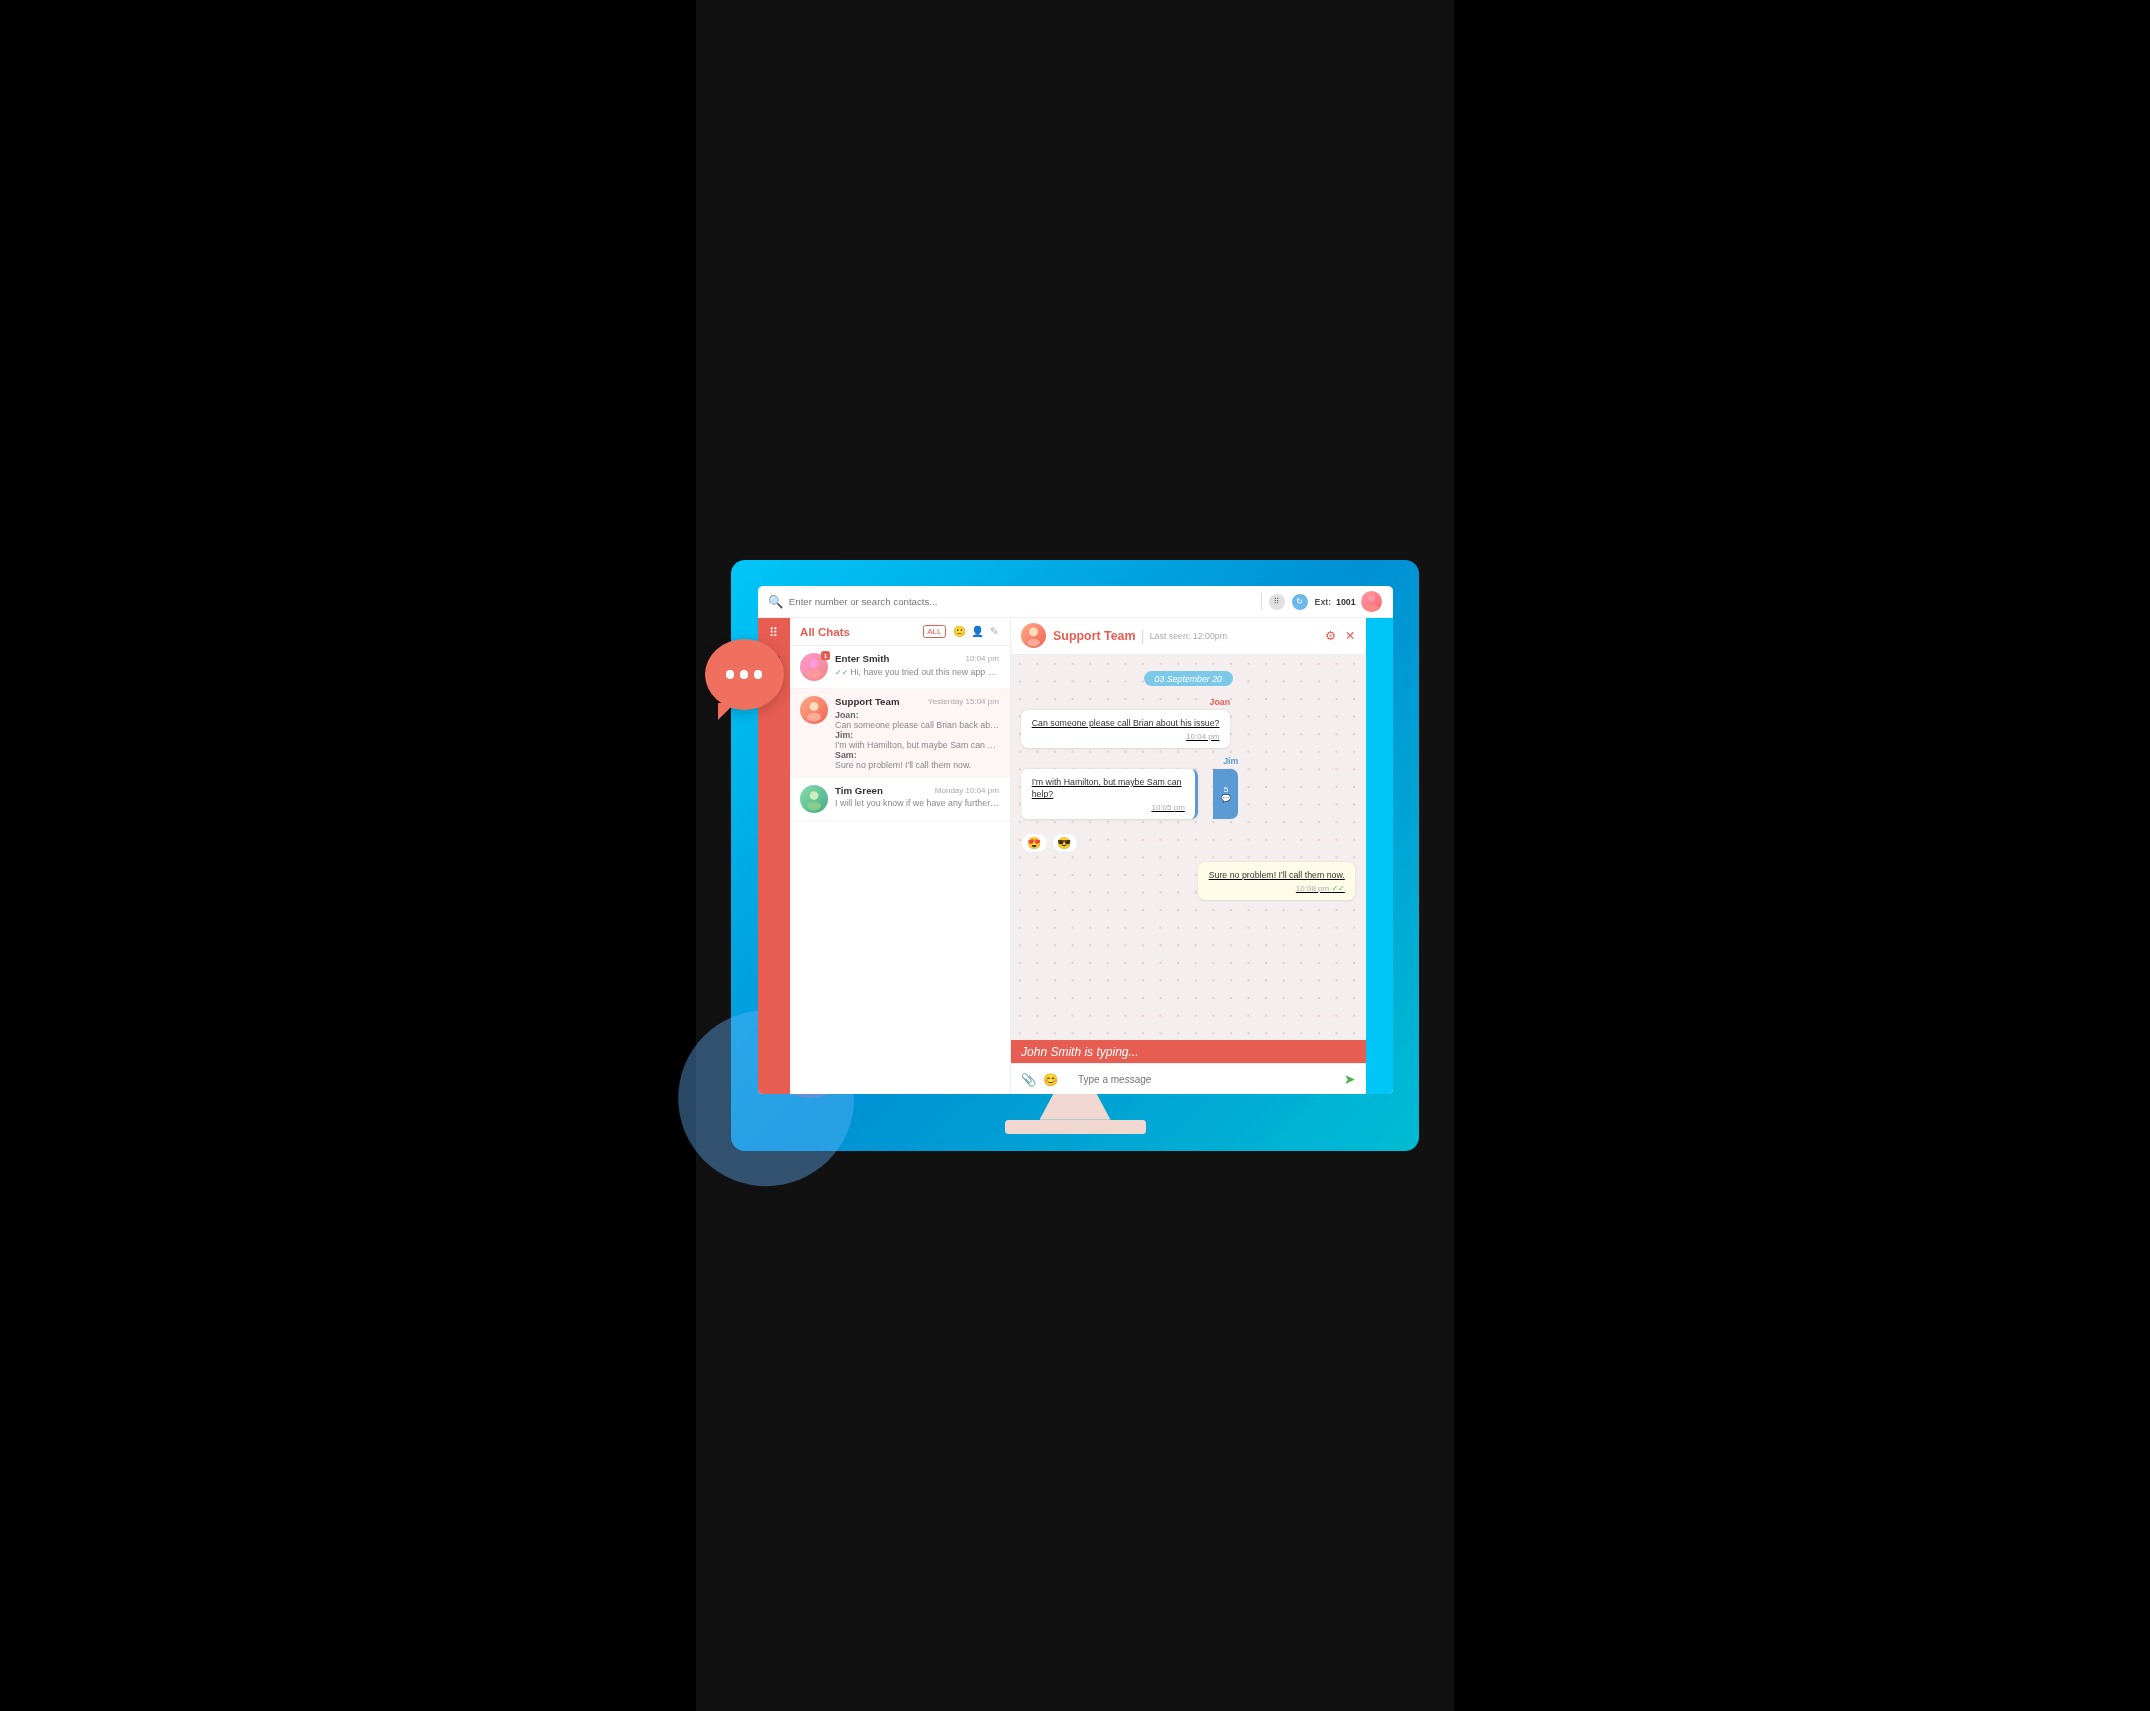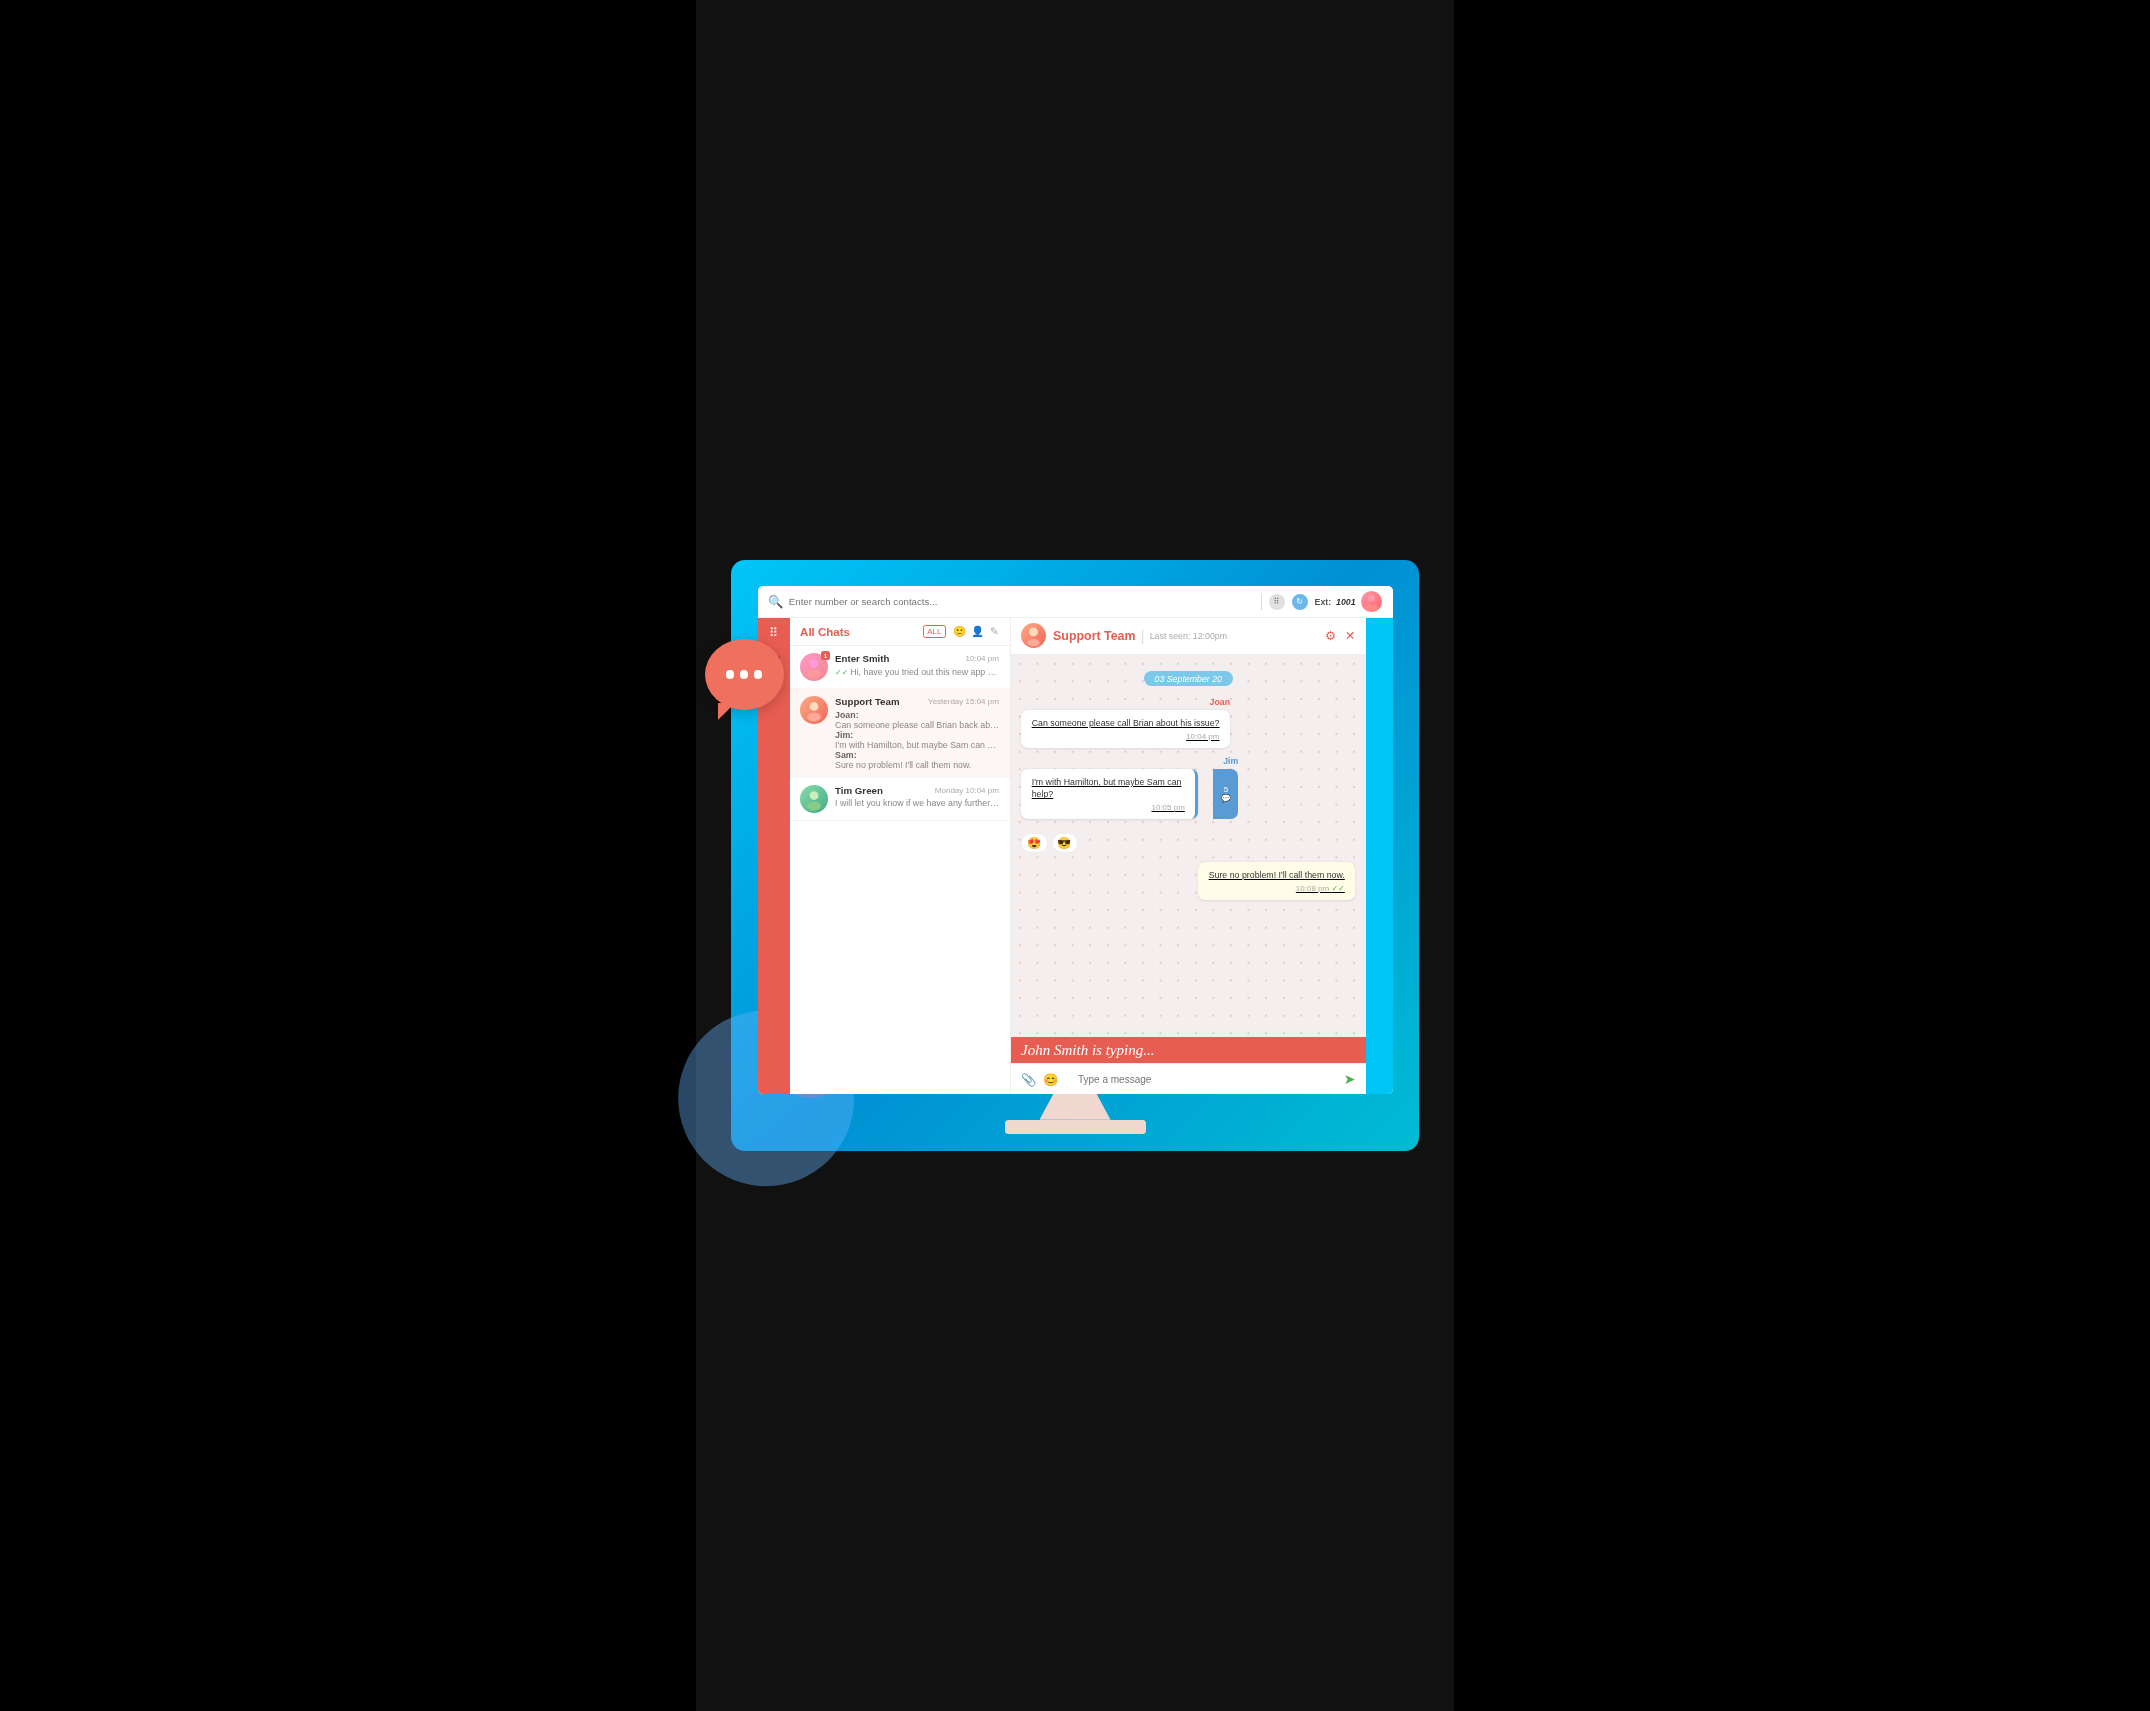--- a/index.html
+++ b/index.html
@@ -441,24 +441,23 @@
       border-radius: 10.6px;
       padding: 1.8px 5.3px;
       font-size: 11.5px;
       cursor: pointer;
     }
 
     
     .typing-indicator {
       background: #e85d52;
       color: white;
-      font-size: 15px;
+      font-size: 12px;
       padding: 4.4px 10.6px;
       font-style: italic;
-      font-family: Liberation Serif, serif;
     }
 
     
     .message-input-area {
       display: flex;
       align-items: center;
       padding: 7px 10.6px;
       border-top: 0.9px solid #eee;
       background: white;
       gap: 7px;
@@ -526,21 +525,21 @@
         <div class="topbar">
           <span class="topbar-search-icon">🔍</span>
           <input class="topbar-input" placeholder="Enter number or search contacts..." style="">
           <div class="topbar-divider"></div>
           <div class="topbar-icons">
             <div class="topbar-icon" style="background:#e0e0e0; color:#666;">⠿</div>
             <div class="topbar-icon" style="background:#6cb8e8;">↻</div>
           </div>
           <span class="topbar-ext">
             <span>Ext:</span>
-            &nbsp;<span style="color:#333;font-style:italic;">1001</span>
+            &nbsp;<span style="color:#333;">1001</span>
           </span>
           <div class="topbar-avatar">
             <svg width="21" height="21" viewBox="0 0 24 24">
               <circle cx="12" cy="8" r="4" fill="#f9a"></circle>
               <ellipse cx="12" cy="19" rx="7" ry="4" fill="#f88"></ellipse>
             </svg>
           </div>
         </div>
 
         <div class="main-content">

